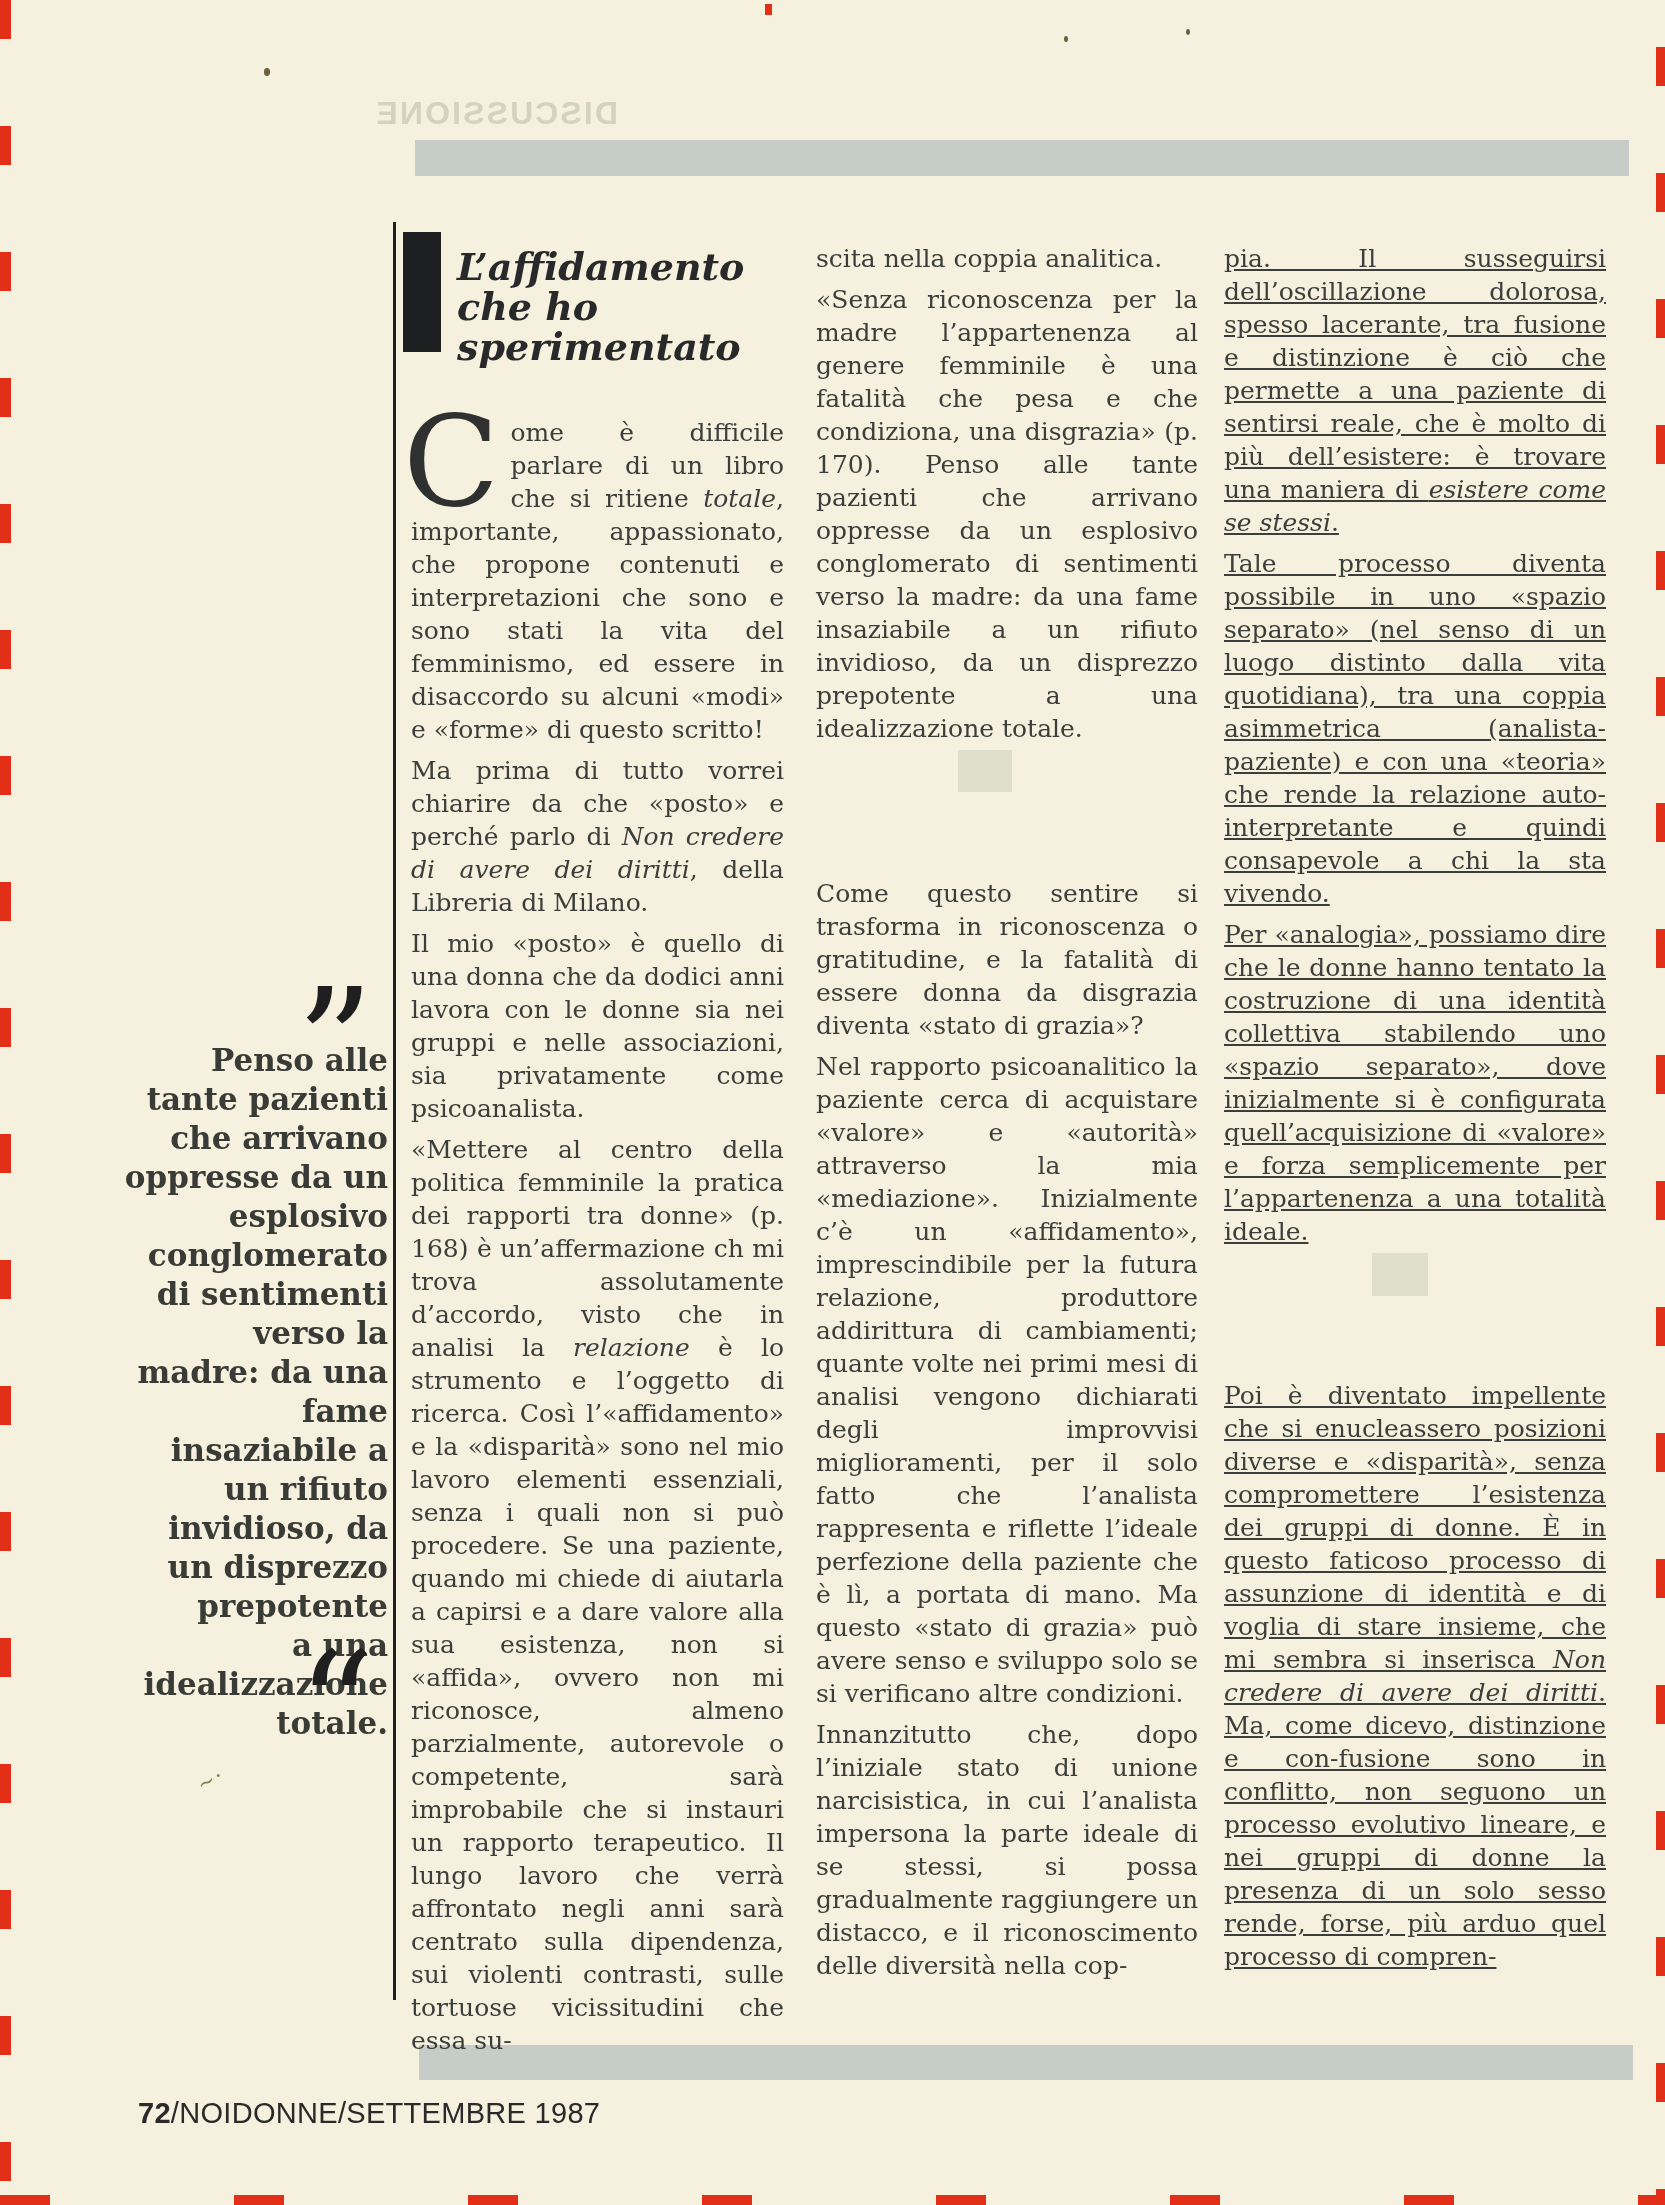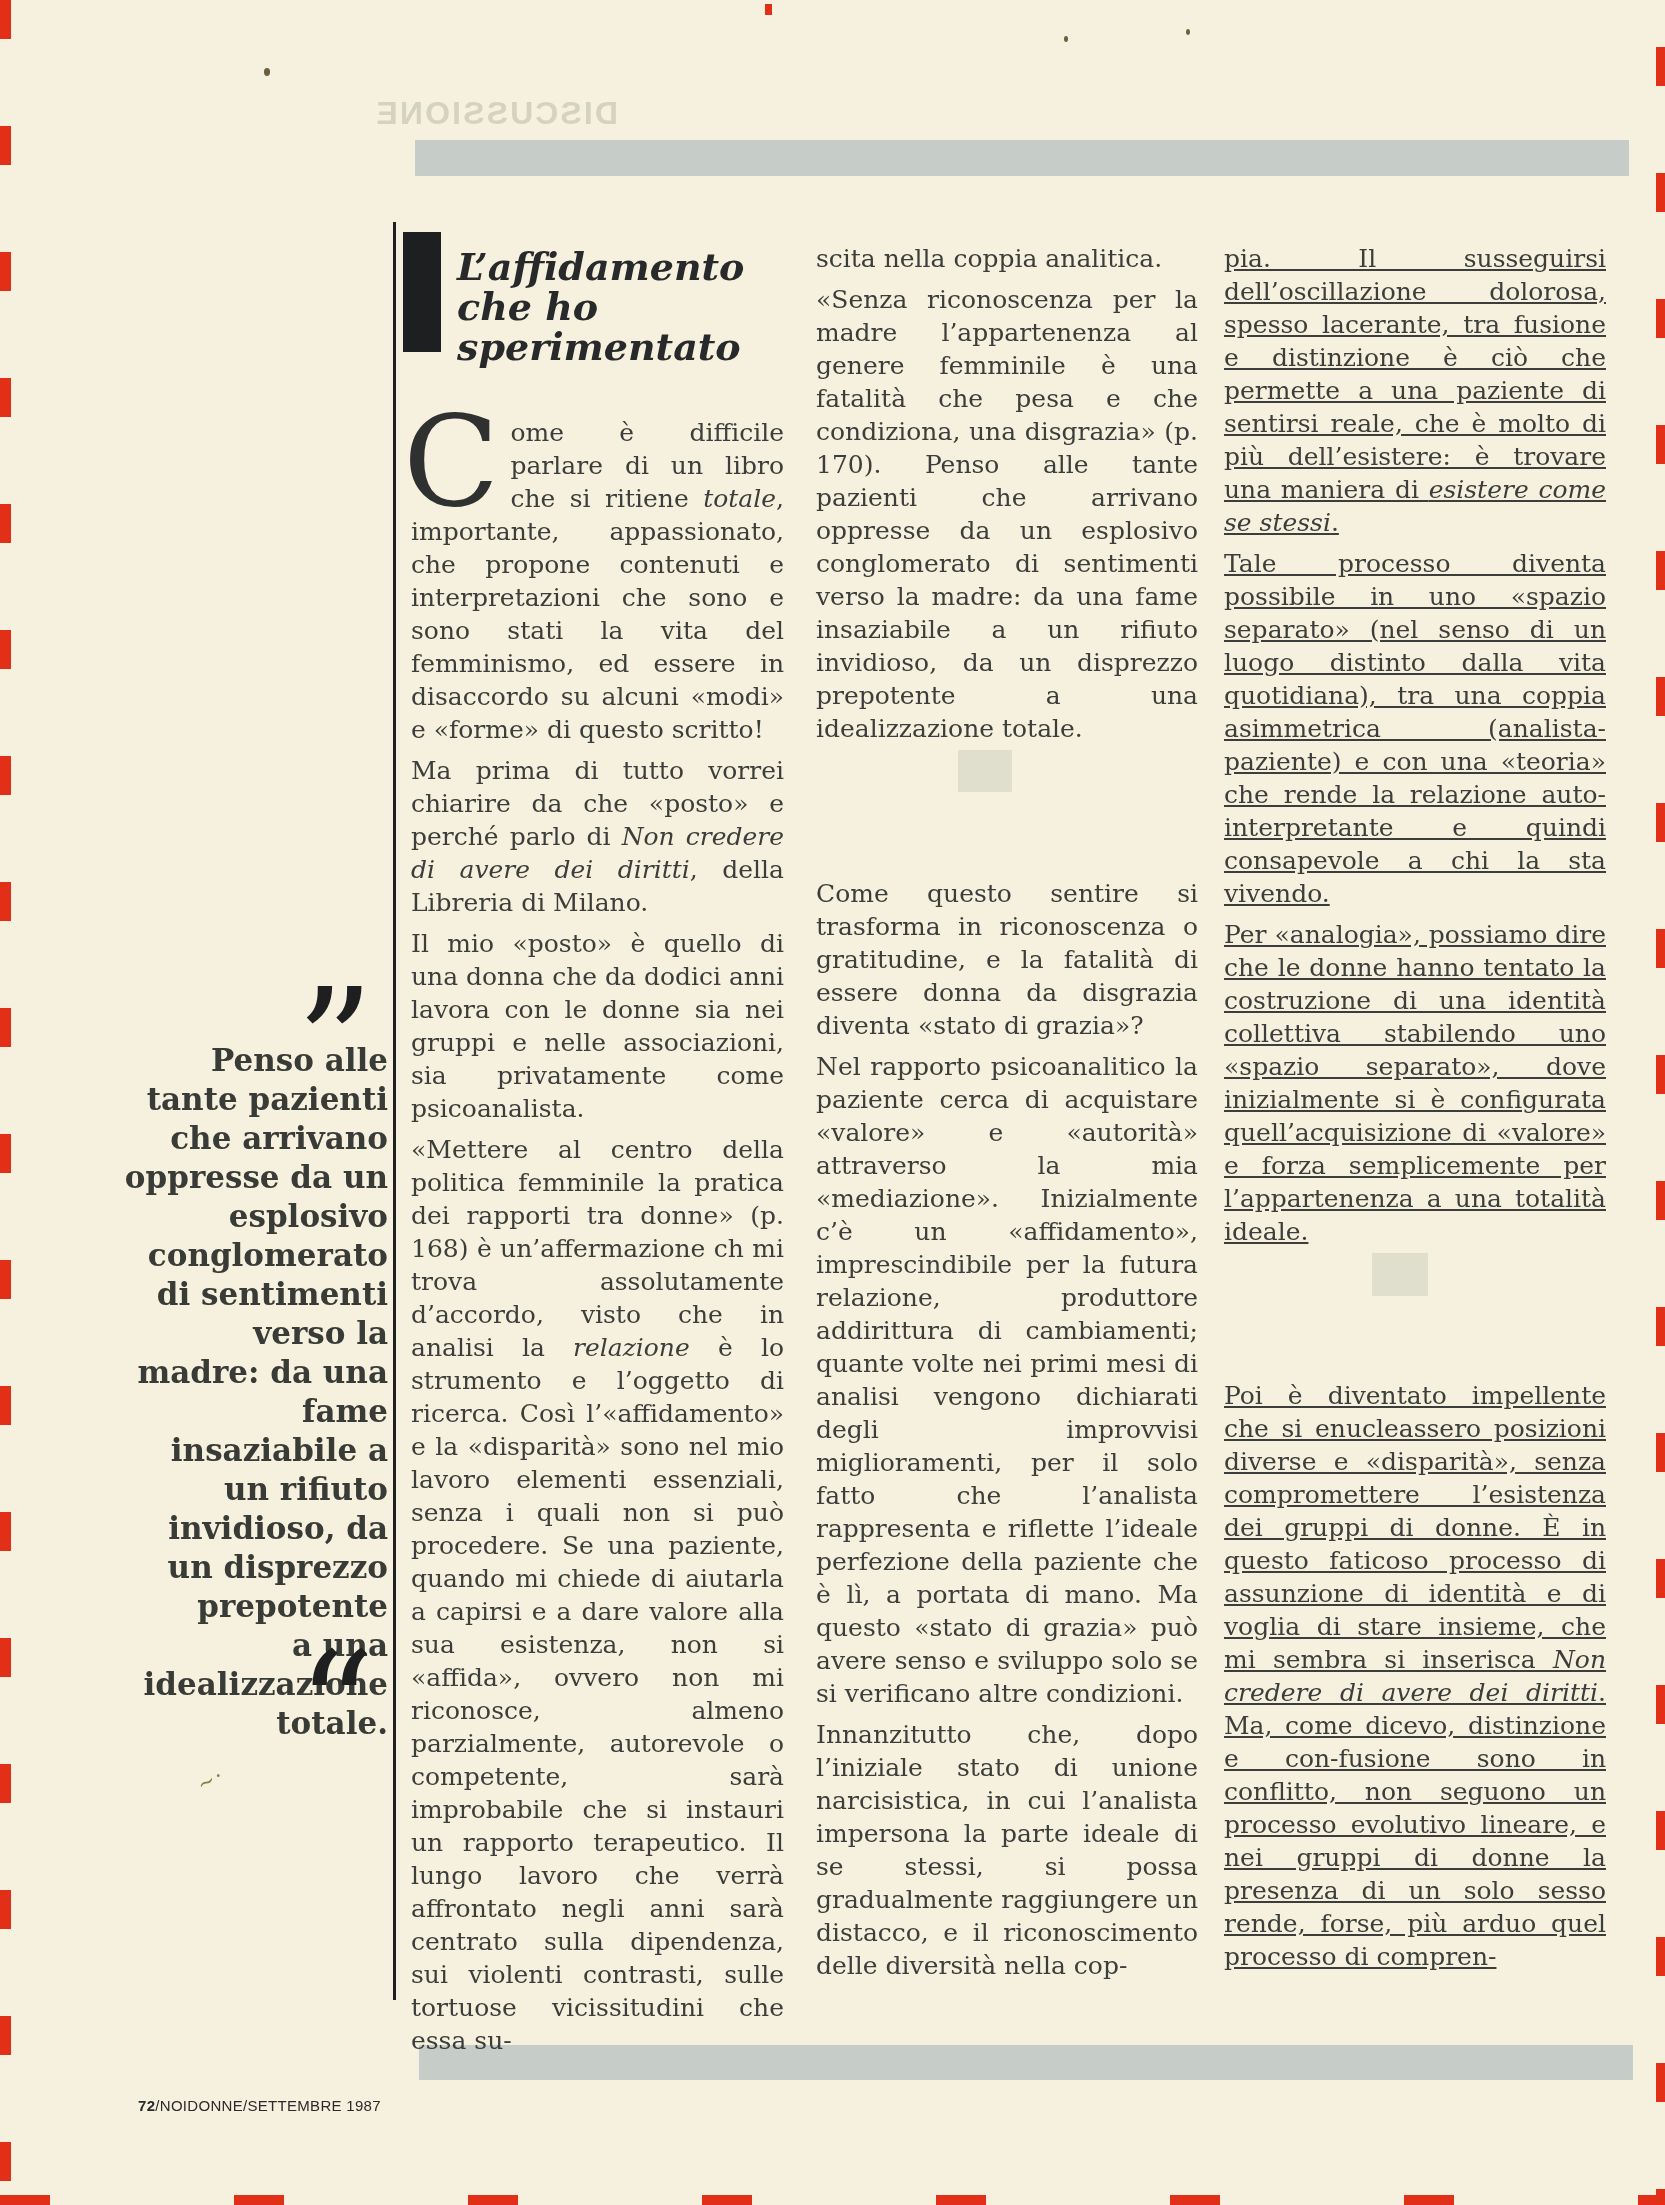--- a/index.html
+++ b/index.html
@@ -56,21 +56,21 @@
   .dropcap{float:left;font-size:126px;line-height:96px;padding:5.6px 11px 0 0;color:#2e312f;}
 
   
   .pq-open{position:absolute;left:296px;top:969px;font-size:152px;line-height:1;color:#1f1f1f;}
   .pq-close{position:absolute;left:297px;top:1632px;font-size:152px;line-height:1;color:#1f1f1f;}
   .pq{position:absolute;left:124px;top:1041px;width:264px;text-align:right;
     font-weight:bold;font-size:31px;line-height:39px;color:#393b37;white-space:pre-line;}
 
   
   .footer{position:absolute;left:138px;top:2097px;font-family:"Liberation Sans",sans-serif;
-    font-size:15px;color:#2a2a2a;letter-spacing:0.3px;}
+    font-size:29px;color:#2a2a2a;letter-spacing:0.3px;}
   .footer .num{font-weight:bold;}
 </style>
 </head>
 <body>
 
 <div class="page">
 
   <div class="edge-left"></div>
   <div class="edge-right"></div>
   <div class="edge-bottom"></div>

